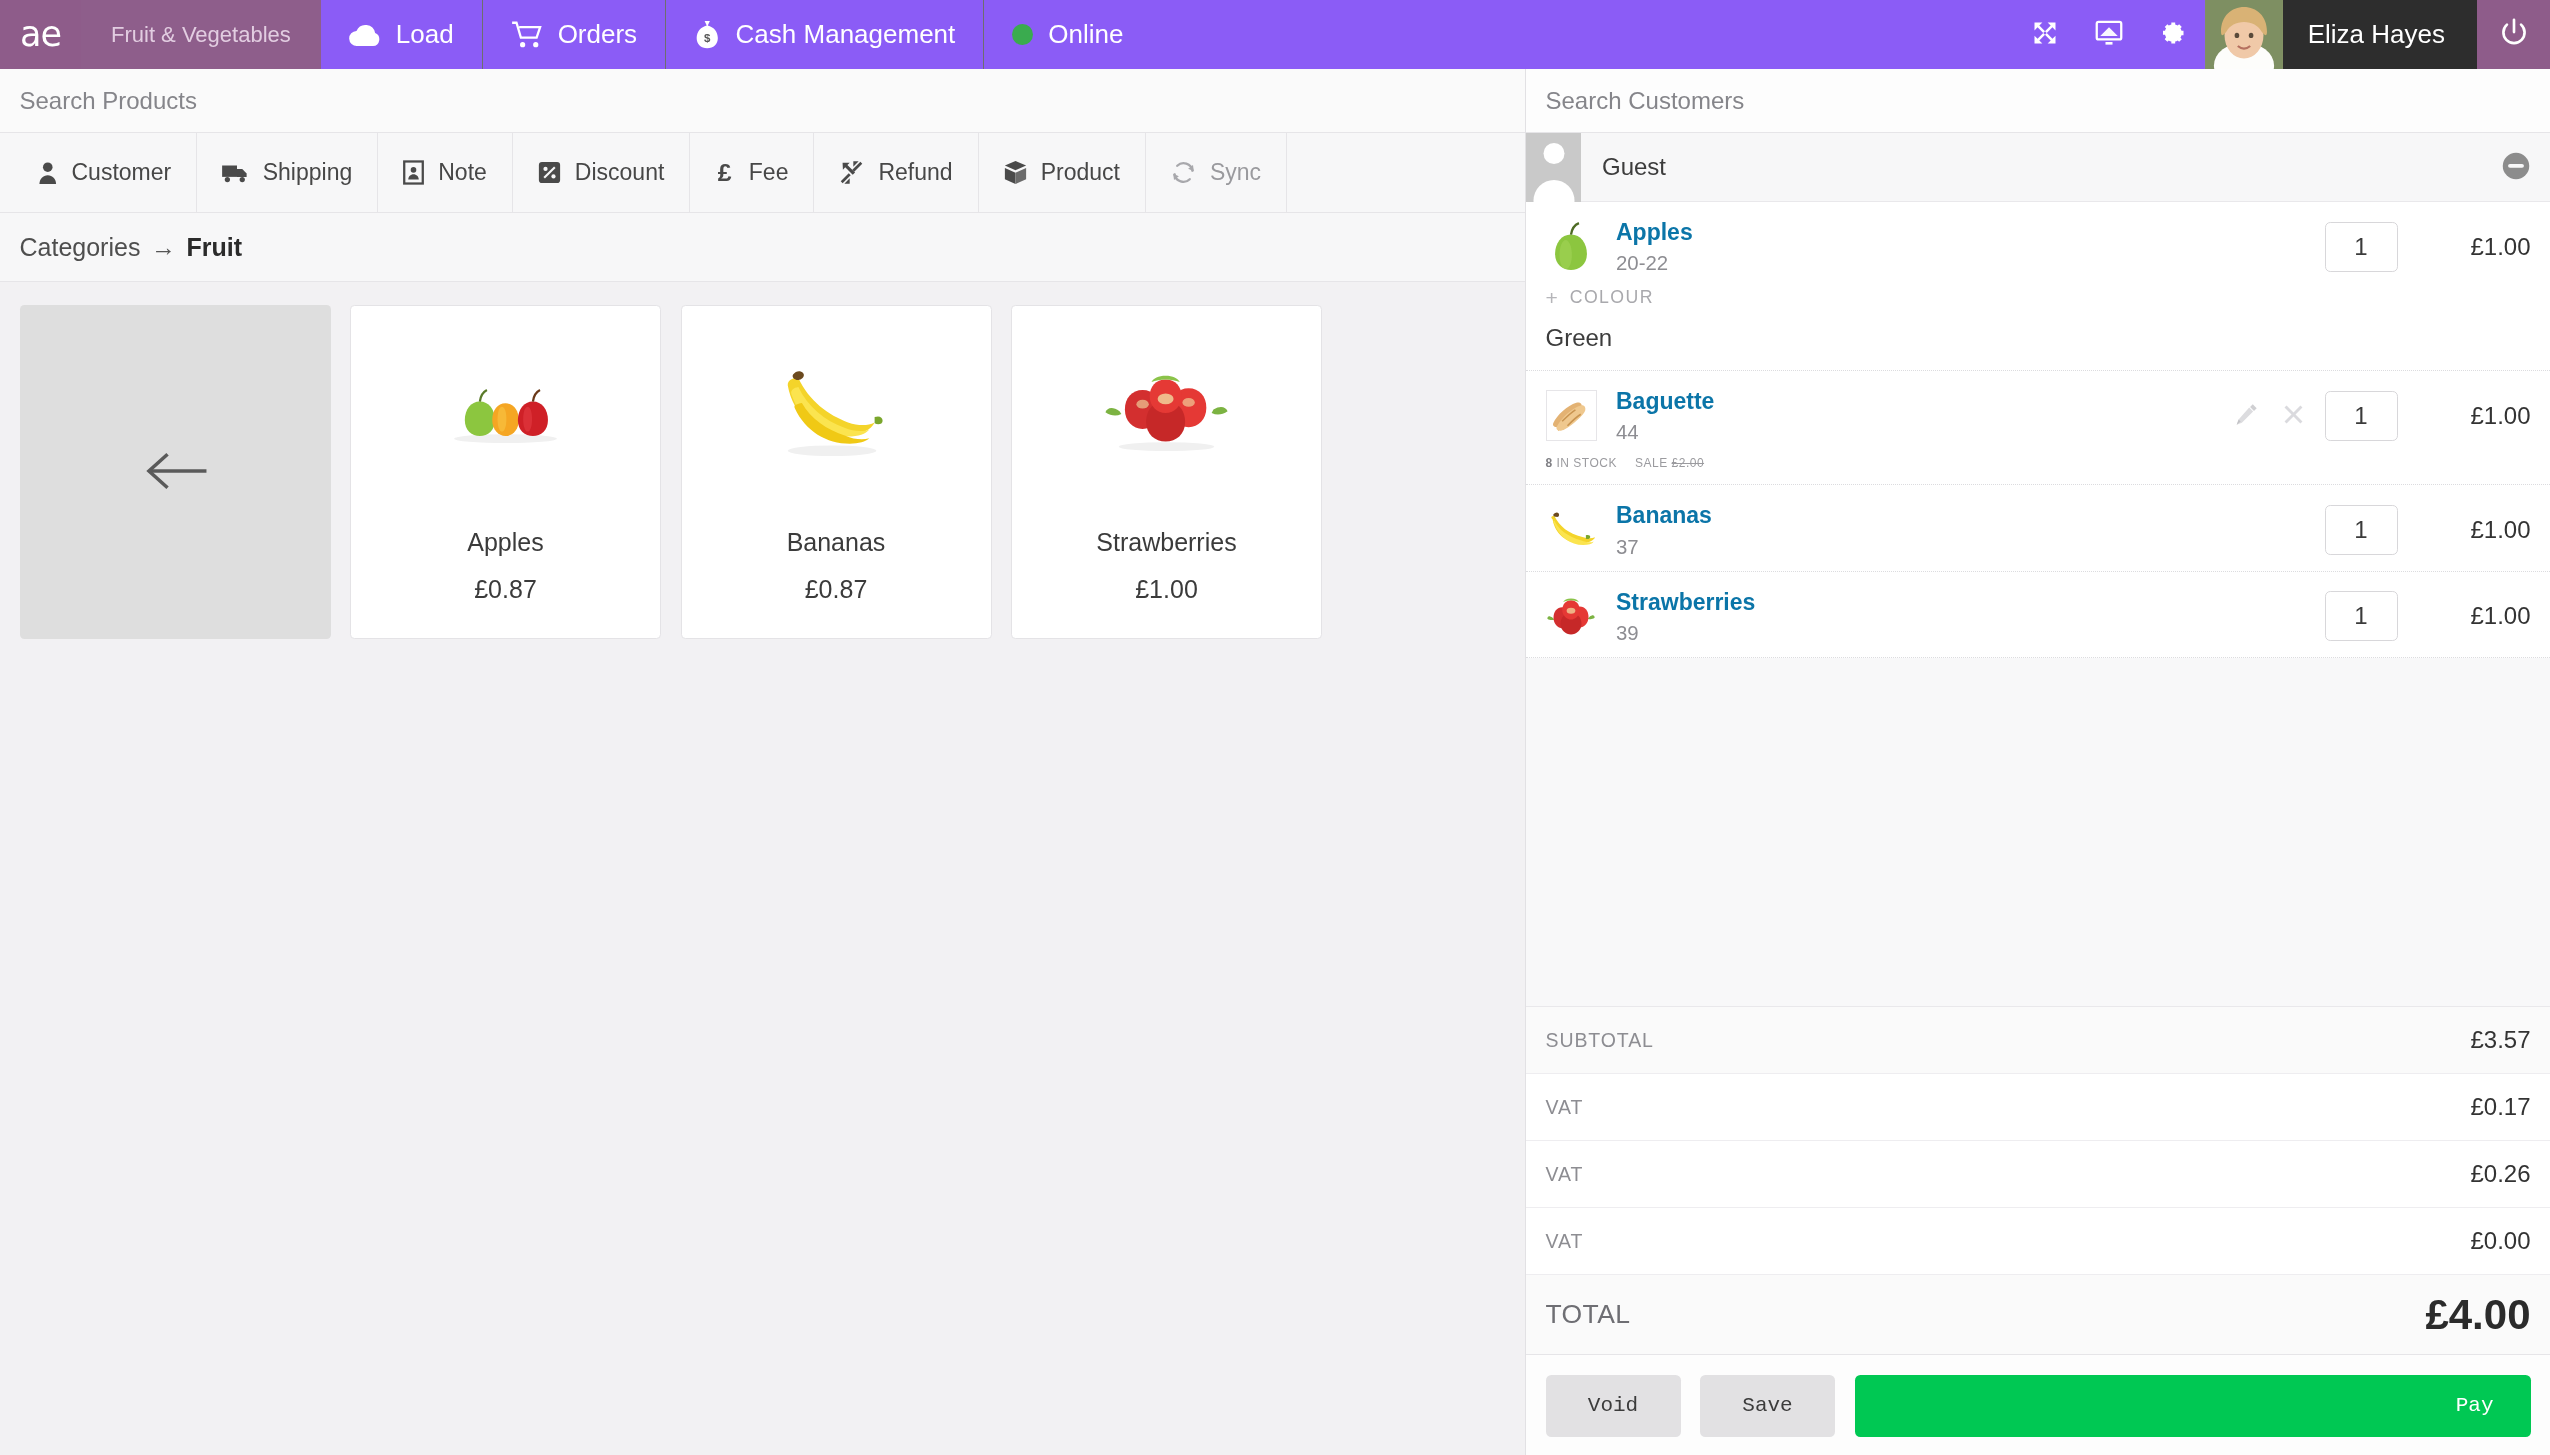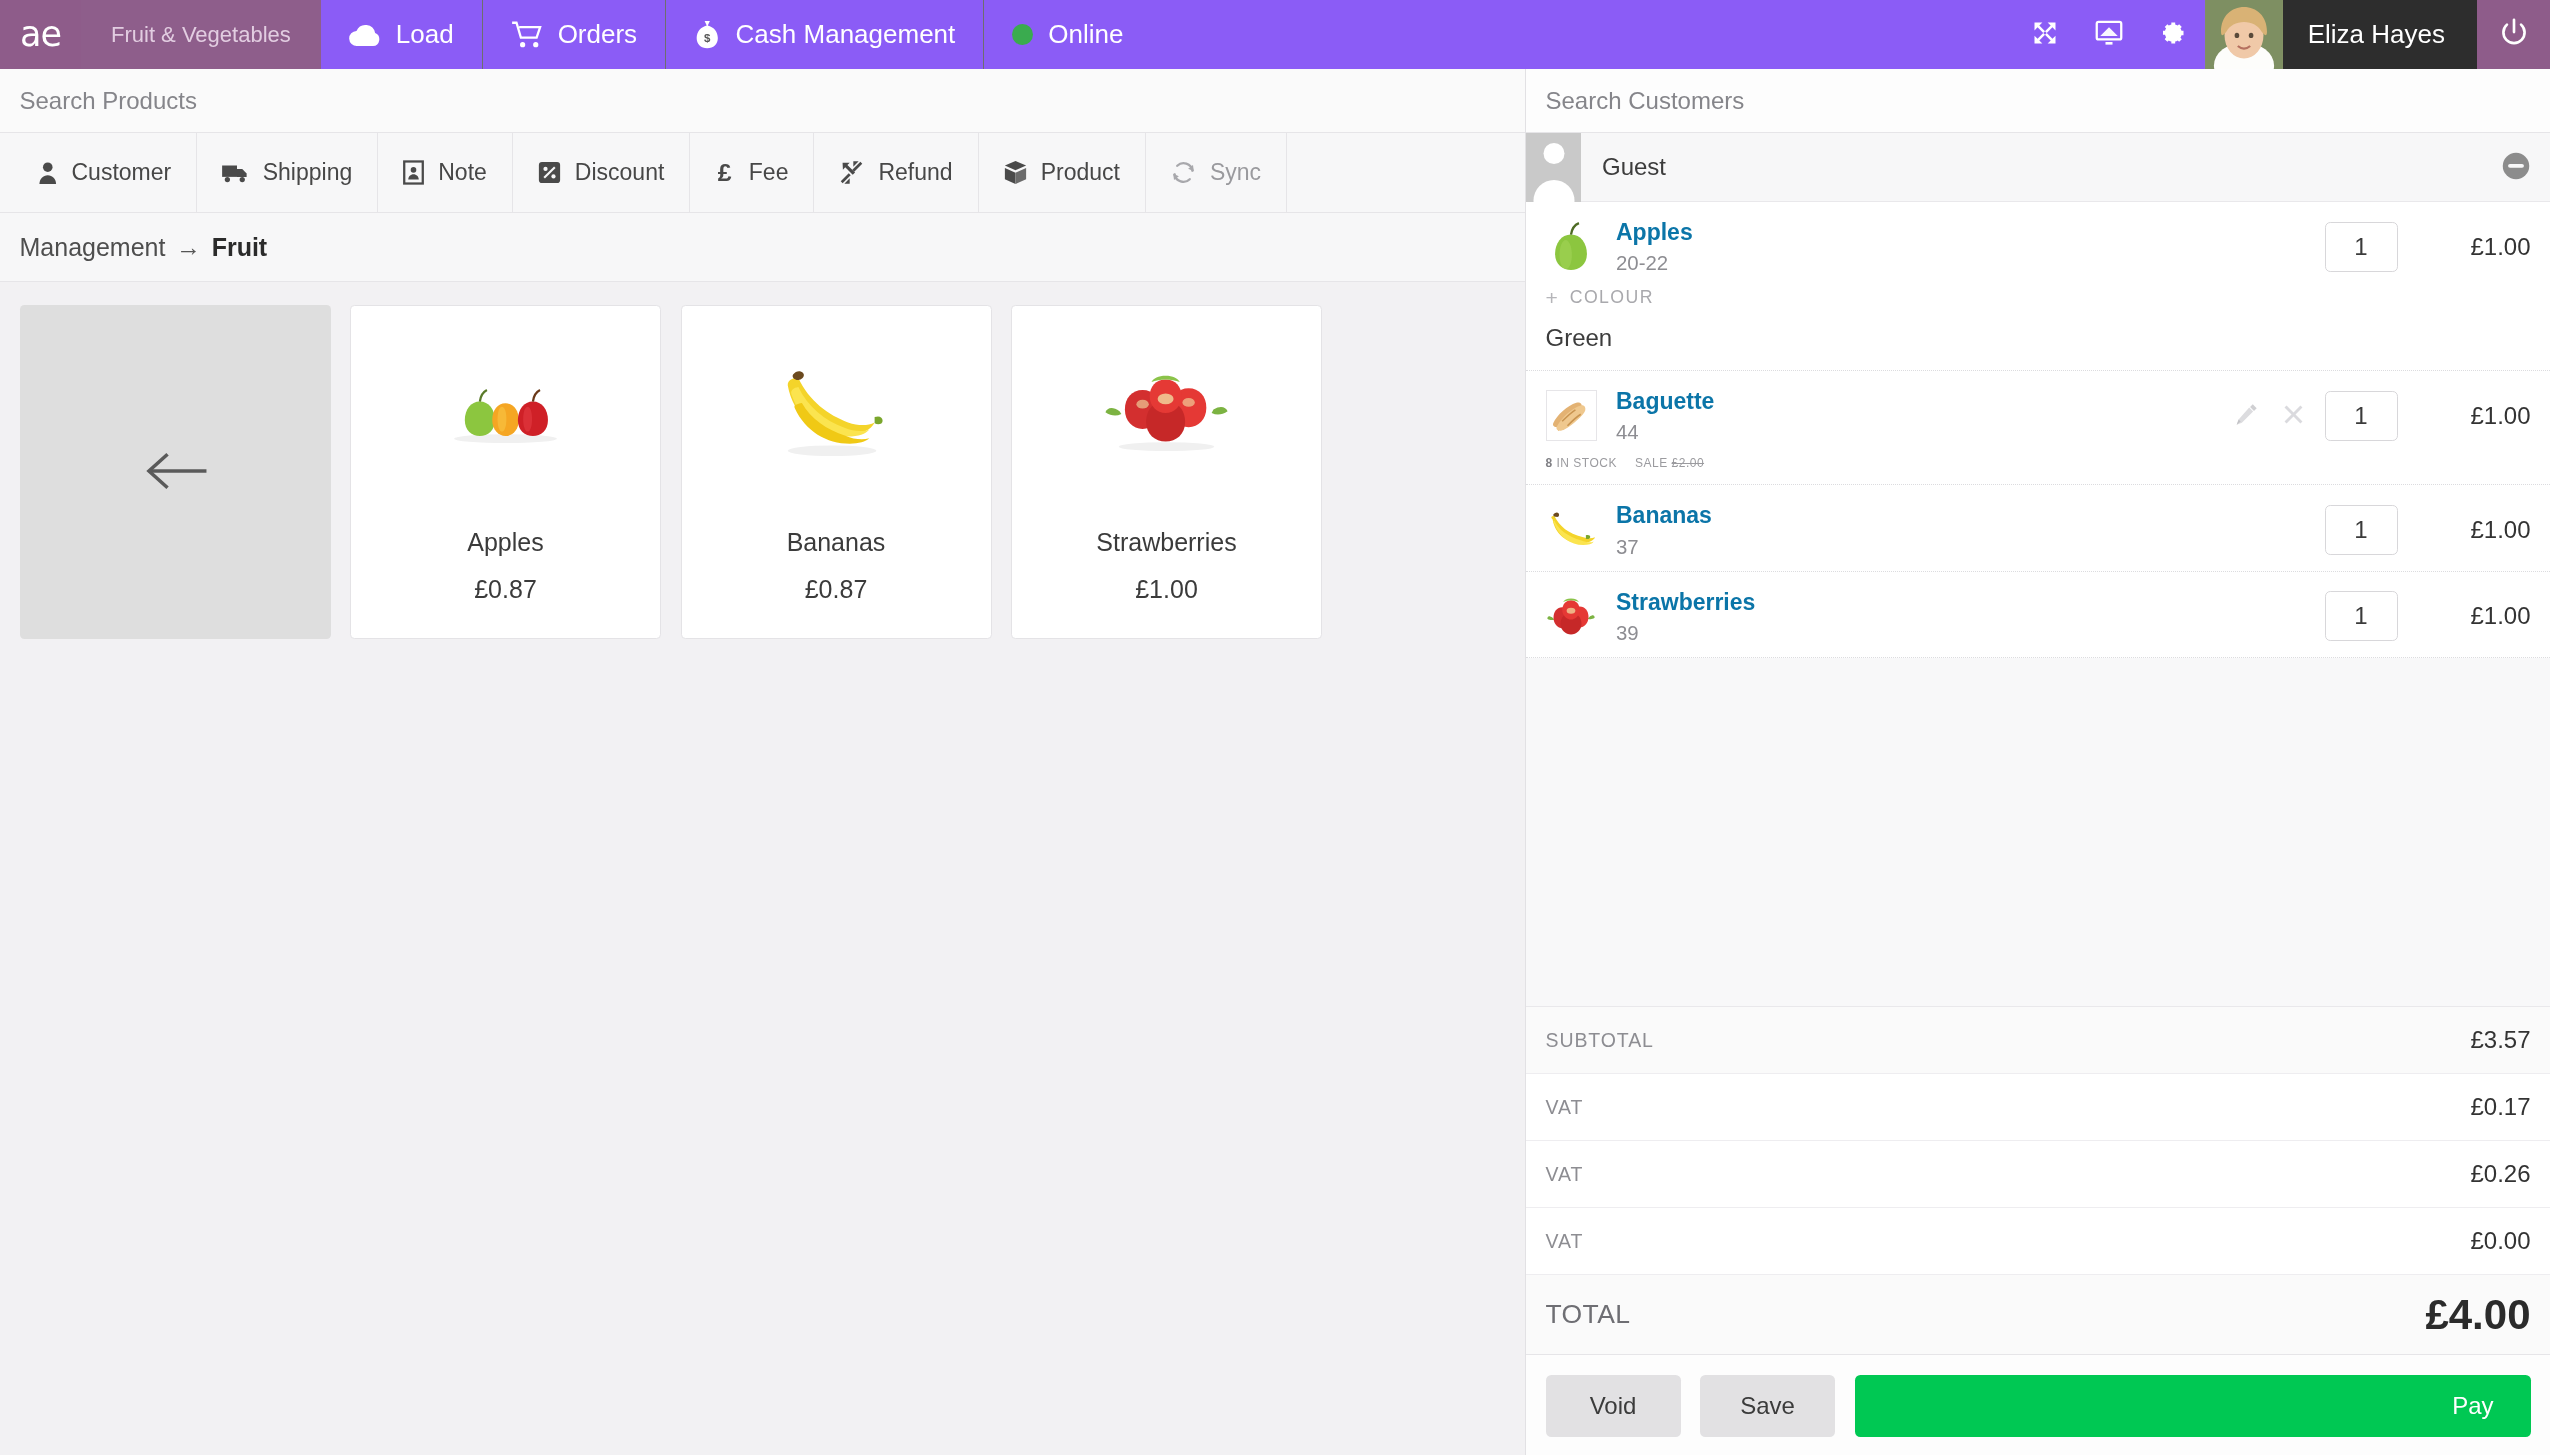--- a/index.html
+++ b/index.html
@@ -216,21 +216,21 @@
   .grand-value { margin-left: auto; font-size: 42px; font-weight: bold; color: #2b2b2b; }
 
   
   .footer-btns {
     display: flex; gap: 19.5px; padding: 19.5px;
     background: #fdfdfd;
   }
   .btn {
     height: 62px; border-radius: 5.3px; border: none;
     display: flex; align-items: center; justify-content: center;
-    font-size: 24px; font-family: Liberation Sans, sans-serif;
+    font-size: 21px; font-family: Liberation Mono, monospace;
   }
   .btn-void { width: 135px; background: #e2e1e3; color: #3b3b3b; }
   .btn-save { width: 135px; background: #e2e1e3; color: #3b3b3b; }
   .btn-pay {
     flex: 1; background: #00c853; color: #fff;
     justify-content: flex-end; padding-right: 37px;
   }
 </style>
 </head>
 <body>
@@ -437,21 +437,21 @@
             <path fill="#a8a8ac" d="M24.6 5.5l1 7-6.4-2.6z"></path>
             <path fill="#a8a8ac" d="M3.4 22.5l-1-7 6.4 2.6z"></path>
           </svg>
         </span>
         <span>Sync</span>
       </div>
 
     </div>
 
     <div class="breadcrumb">
-      <span>Management</span>
+      <span>Categories</span>
       <span class="crumb-sep">→</span>
       <span class="crumb-current">Fruit</span>
     </div>
 
     <div class="grid">
 
       <div class="back-card">
         <span>
           <svg width="69" height="48" viewBox="0 0 78 54">
             <line x1="74" y1="27" x2="10" y2="27" stroke="#5a5a5a" stroke-width="4"></line>

